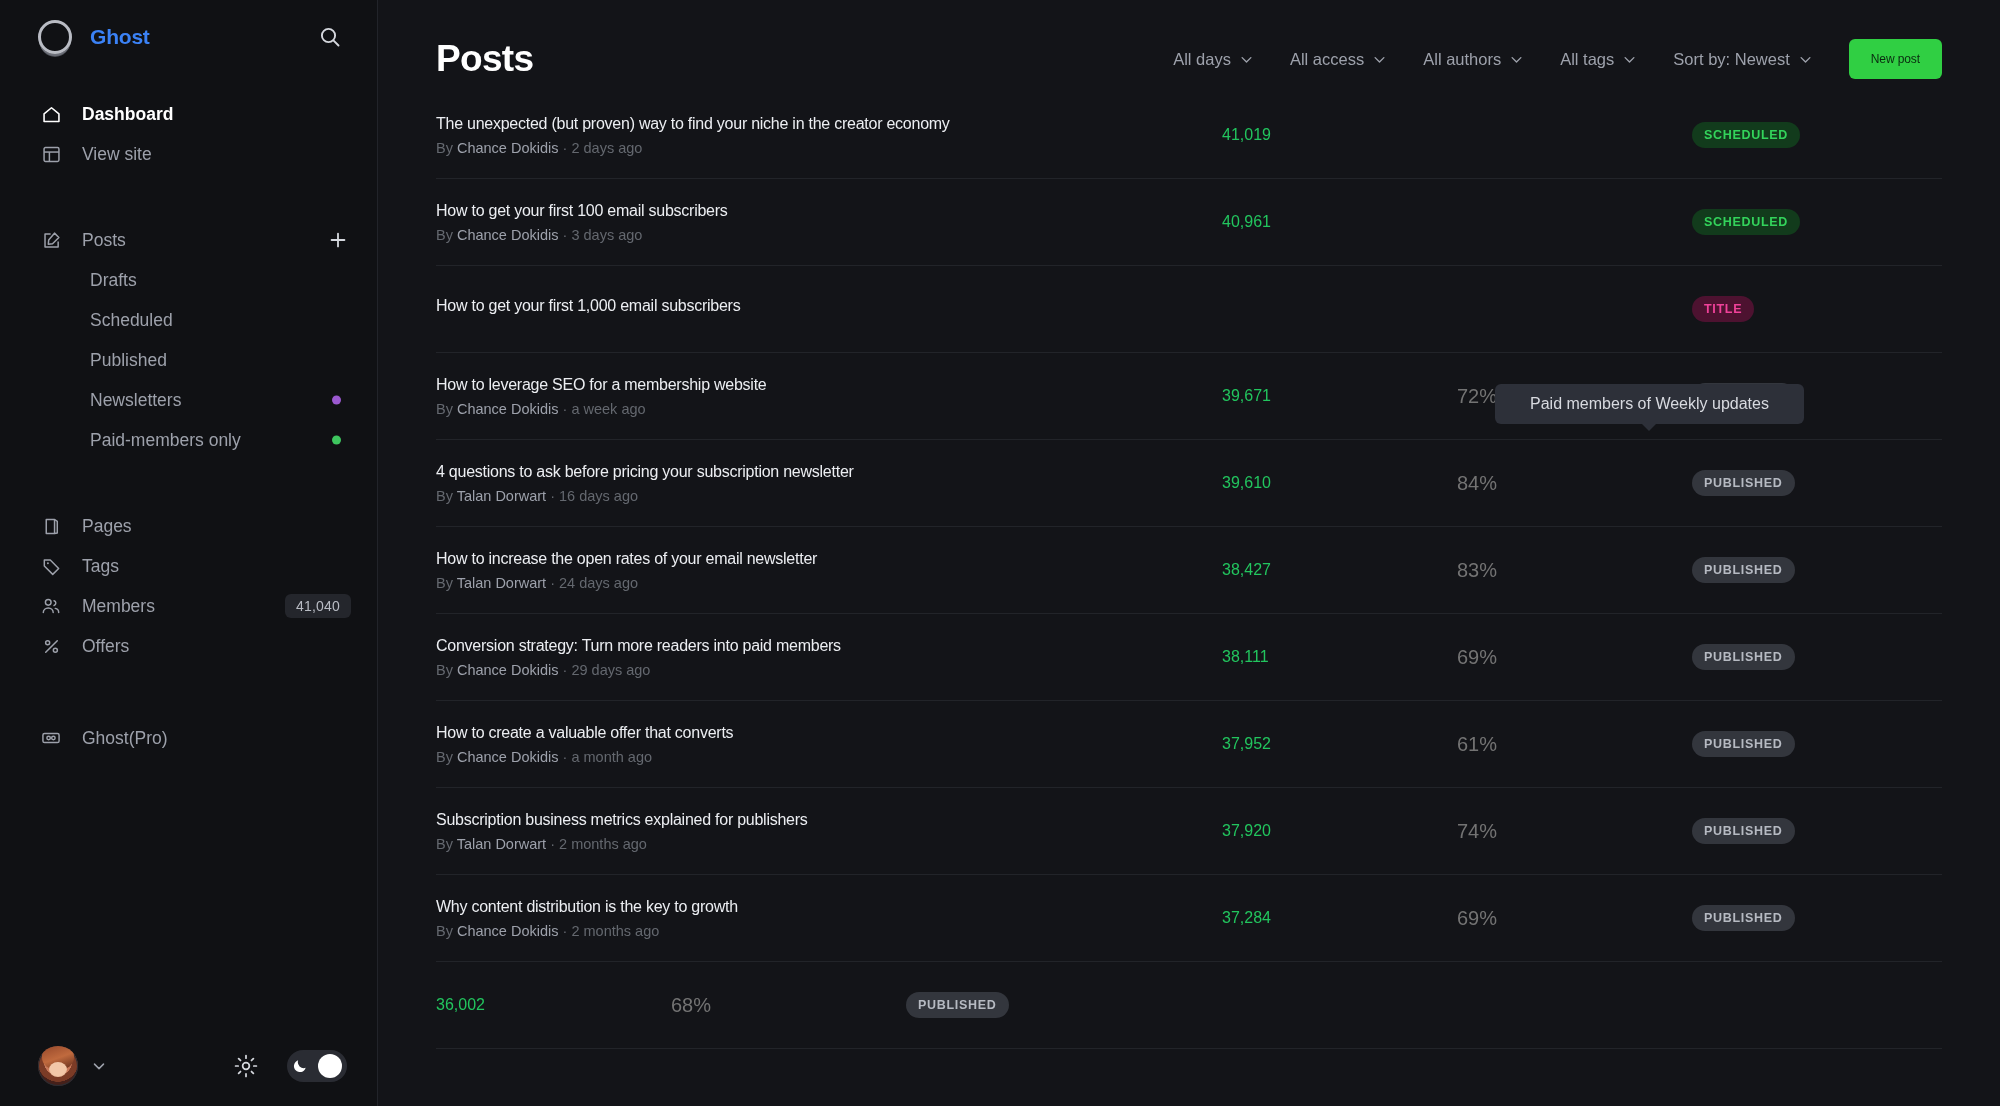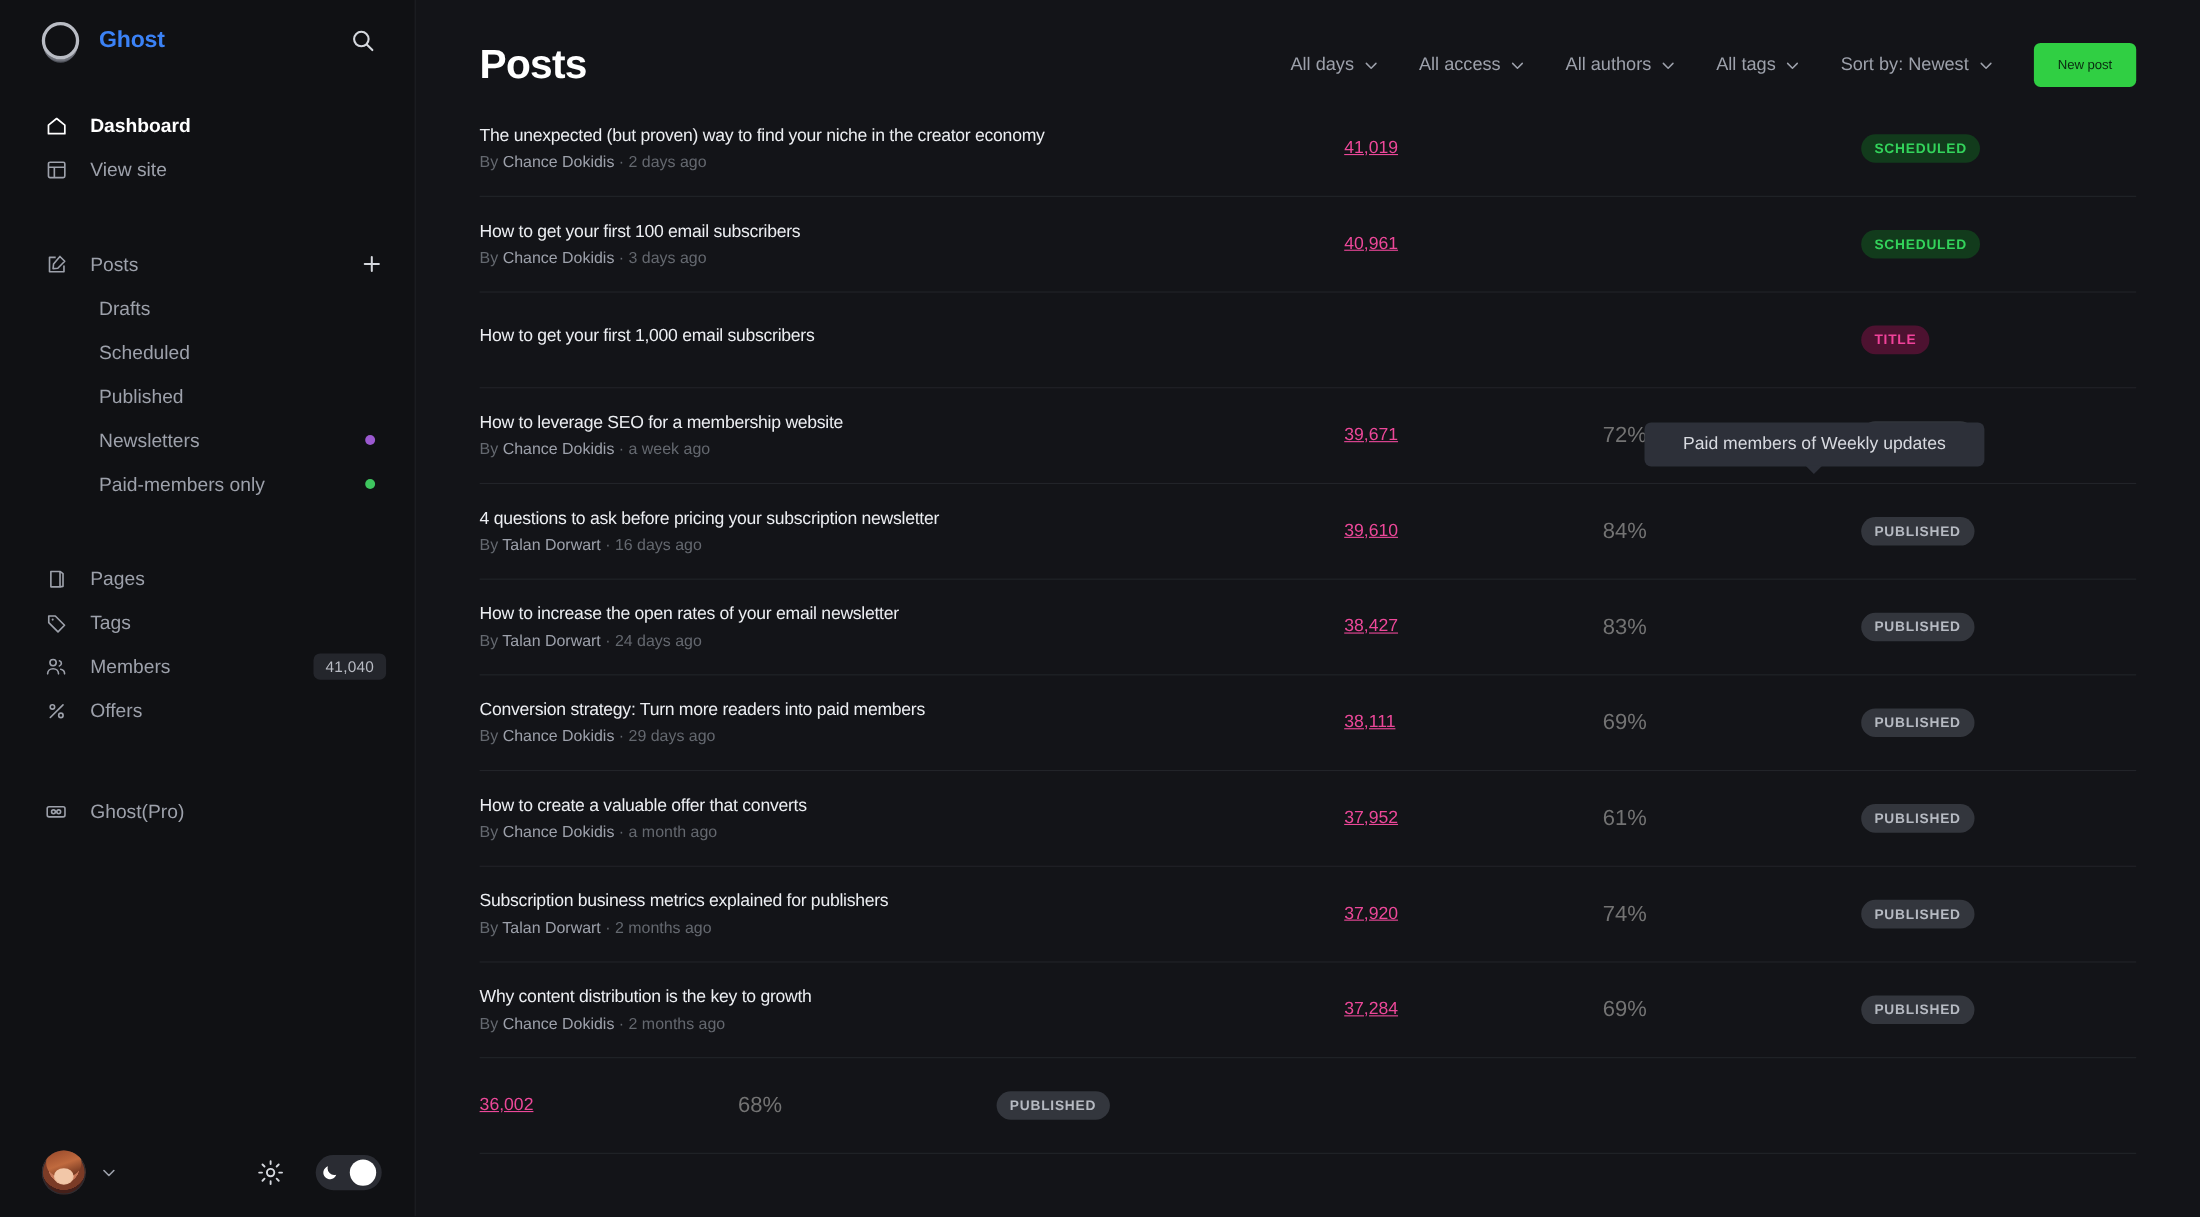--- a/index.html
+++ b/index.html
@@ -135,21 +135,21 @@
     display: flex; align-items: center; min-height: 87px;
     border-bottom: 1px solid #222429; cursor: pointer;
   }
   .r-title { flex: 1 1 auto; padding-right: 24px; }
   .r-title .t {
     color: #eceef2; font-size: 16px; font-weight: 400; letter-spacing: -0.25px;
     margin-bottom: 7px;
   }
   .r-title .meta { font-size: 14.5px; color: #64686f; }
   .r-title .meta .author { color: #9da1ab; }
-  .r-sends { flex: 0 0 235px; color: #ec4899; font-size: 16px; text-decoration: underline; }
+  .r-sends { flex: 0 0 235px; color: #22c55e; font-size: 16px; }
   .r-opens { flex: 0 0 235px; color: #737373; font-size: 20px; }
   .r-status { flex: 0 0 250px; }
 
   .badge {
     display: inline-block; font-size: 12.5px; font-weight: 700;
     letter-spacing: .7px; padding: 6px 12px; border-radius: 999px;
   }
   .badge.scheduled { background: #123b1c; color: #33d35b; }
   .badge.draft { background: #4d1230; color: #f0429a; }
   .badge.published { background: #33363d; color: #b6bac2; }

